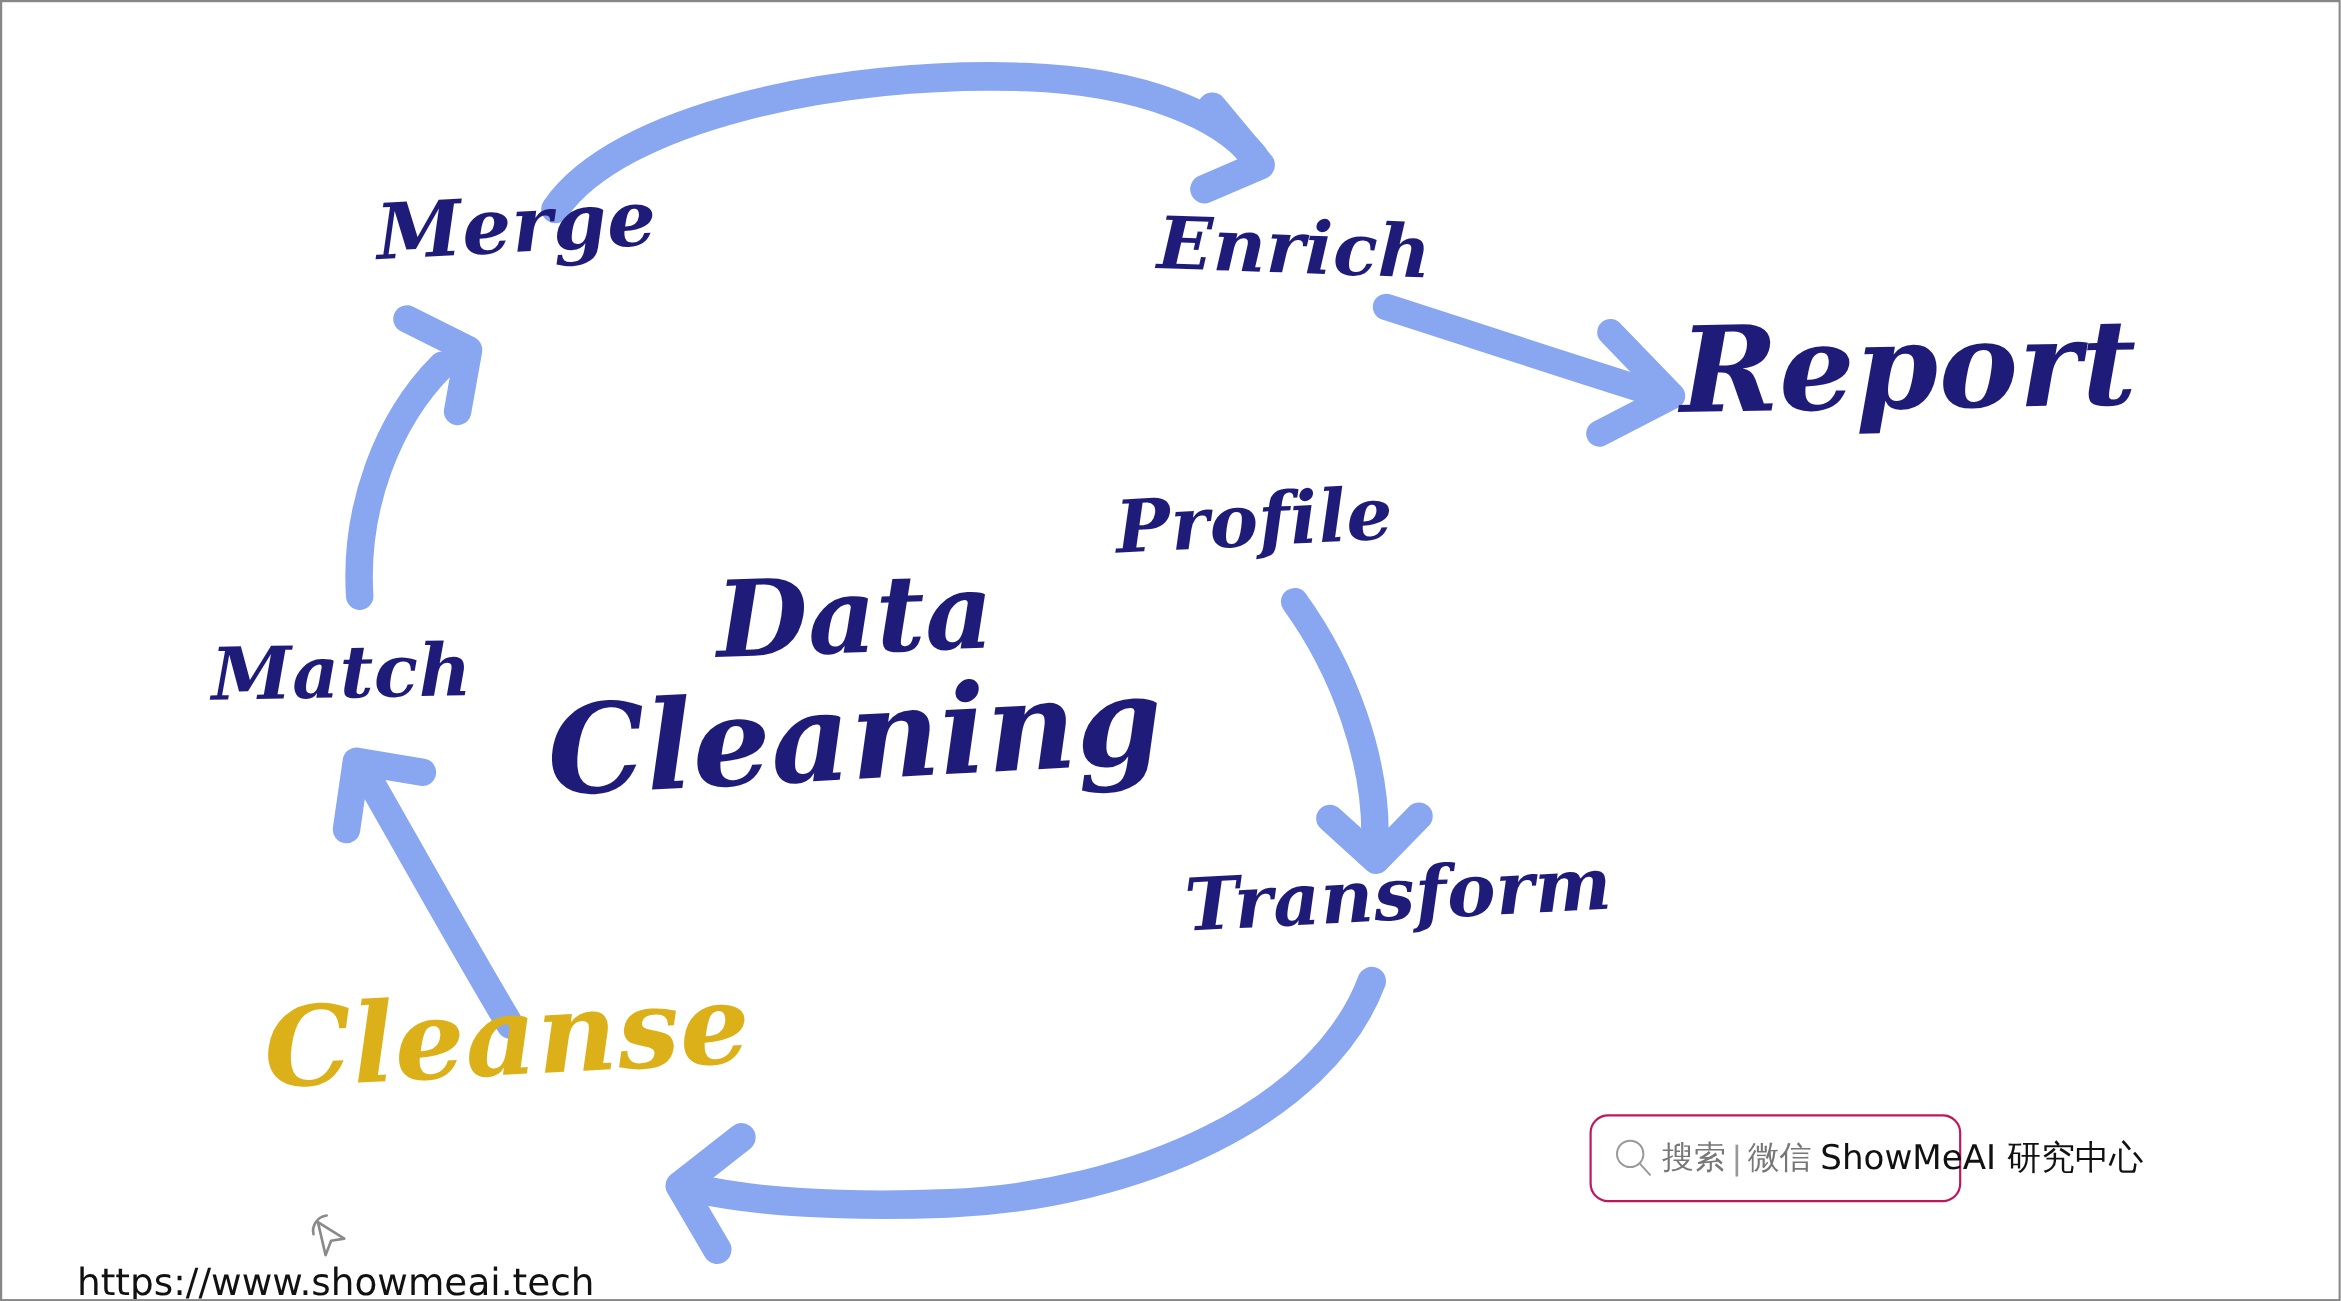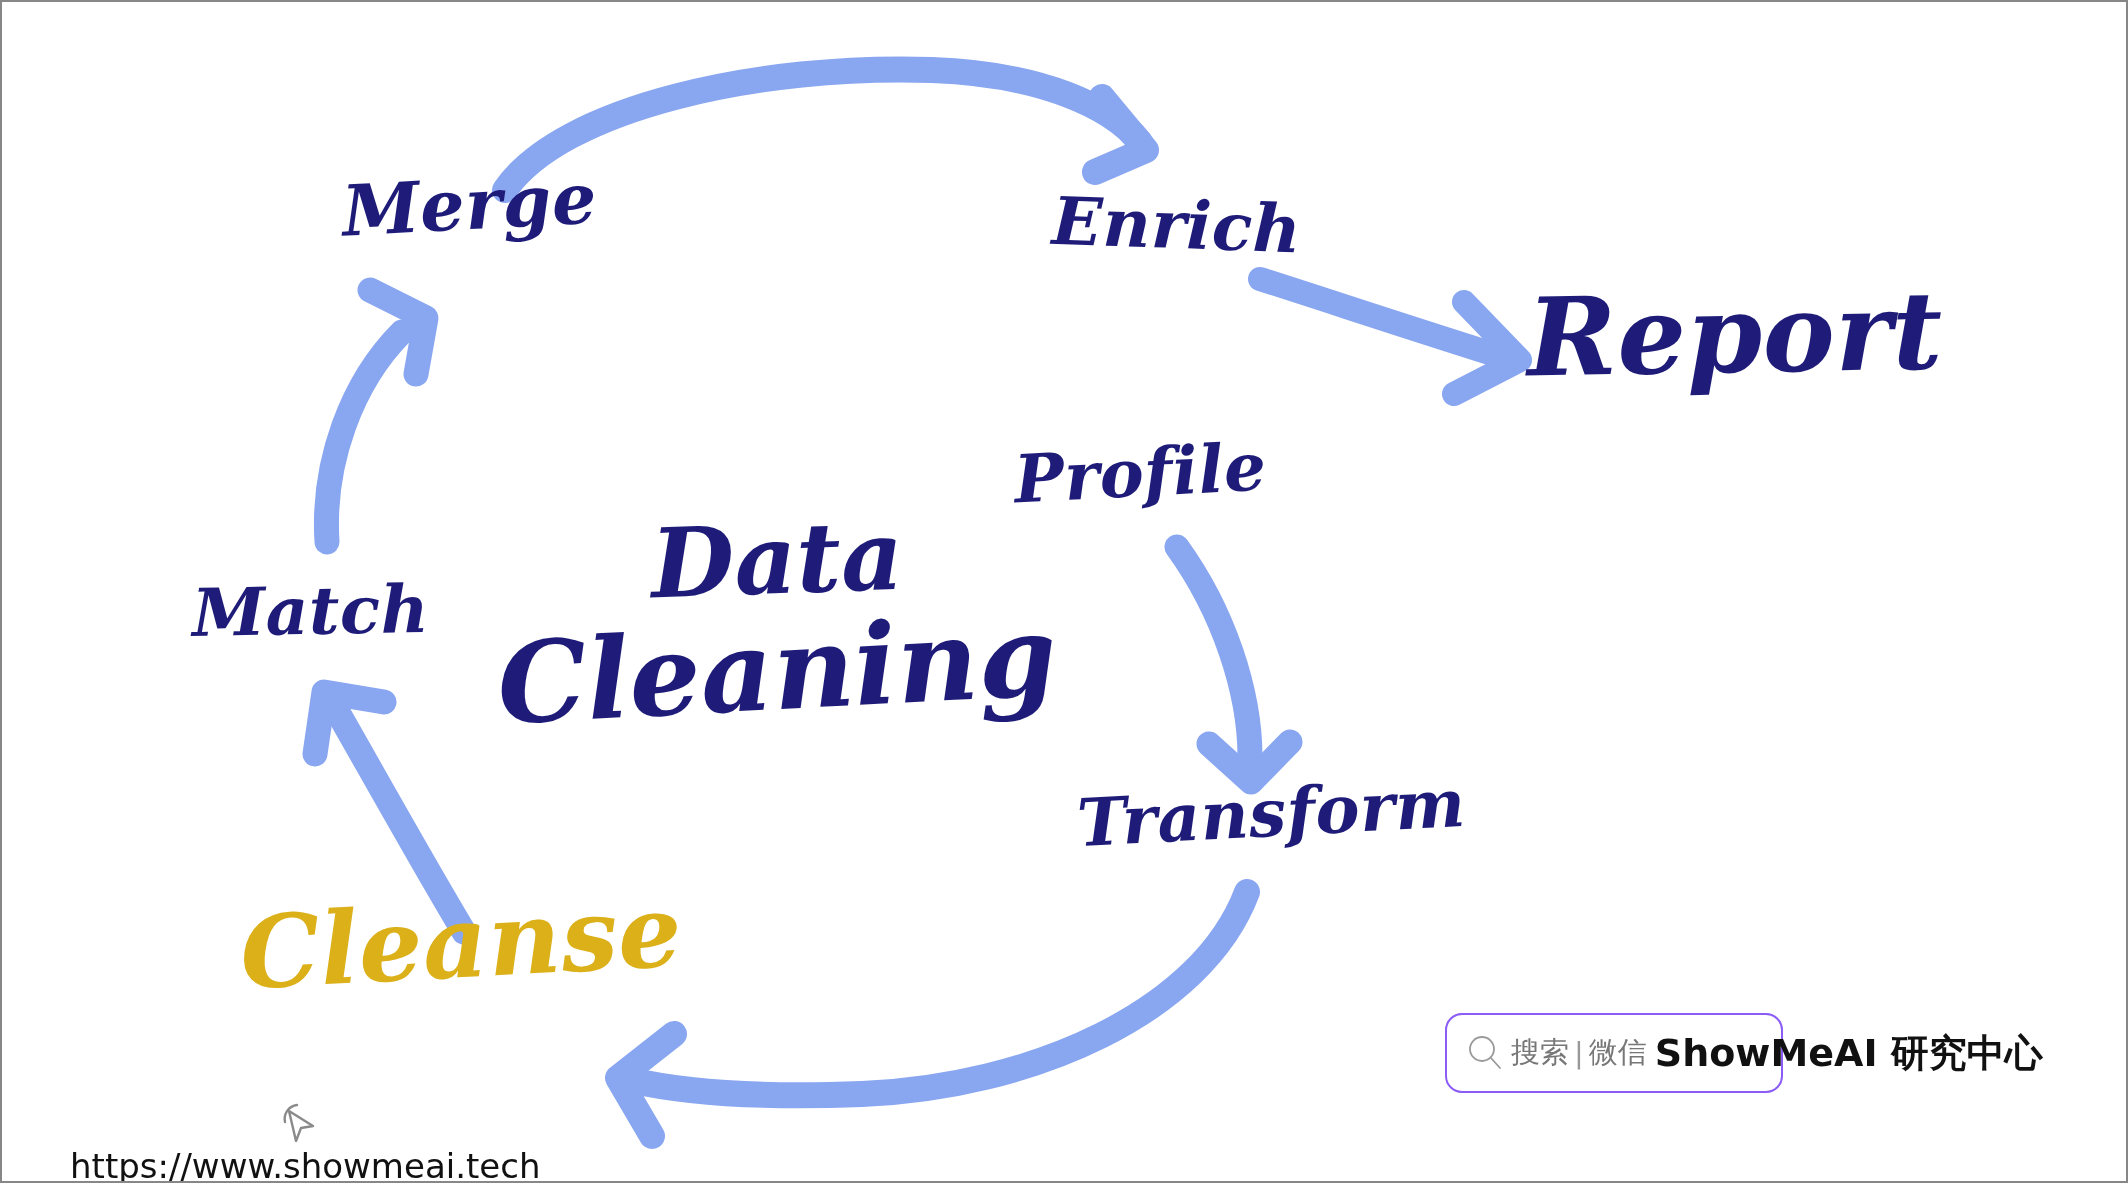--- a/index.html
+++ b/index.html
@@ -77,21 +77,21 @@
     transform: rotate(-3deg);
   }
 
   
   #search-badge {
     position: absolute;
     left: 1443px;
     top: 1011px;
     width: 338px;
     height: 80px;
-    border: 2px solid #8b5cf6;
+    border: 2px solid #be185d;
     border-radius: 17px;
     box-sizing: border-box;
     display: flex;
     align-items: center;
     padding-left: 18px;
     background: #ffffff;
   }
   #search-badge .magnifier {
     flex: 0 0 auto;
     width: 40px;
@@ -105,22 +105,22 @@
     white-space: nowrap;
   }
   #search-badge .badge-sep {
     font-family: "DejaVu Sans", sans-serif;
     font-size: 29px;
     color: #999999;
     margin: 0 5px;
   }
   #search-badge .badge-brand {
     font-family: "DejaVu Sans", sans-serif;
-    font-size: 38px;
-    font-weight: 700;
+    font-size: 31px;
+    font-weight: 400;
     color: #111111;
     white-space: nowrap;
     margin-left: 8px;
   }
 
   
   #footer-url {
     position: absolute;
     left: 58px;
     top: 1098px;

